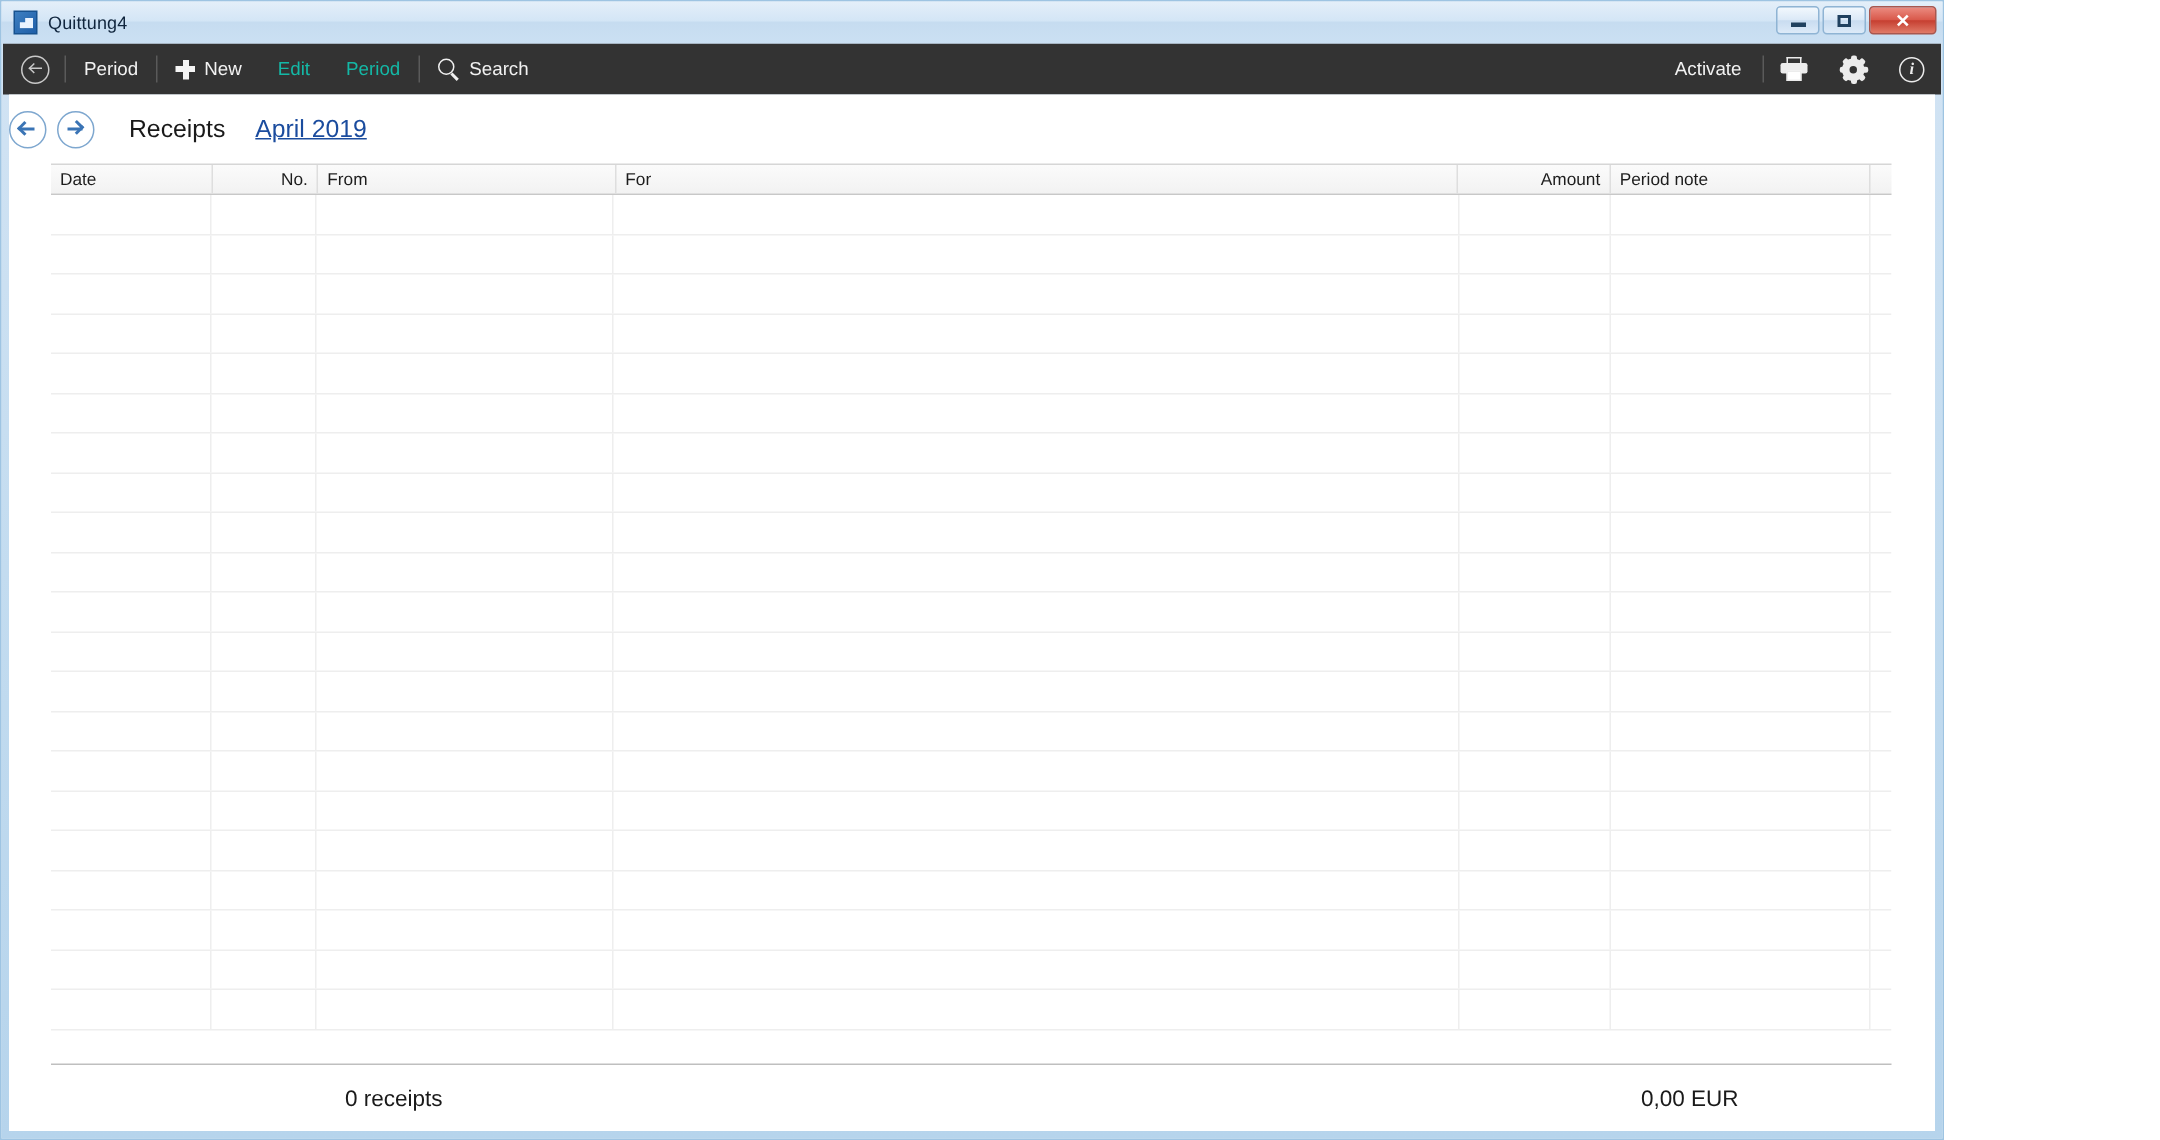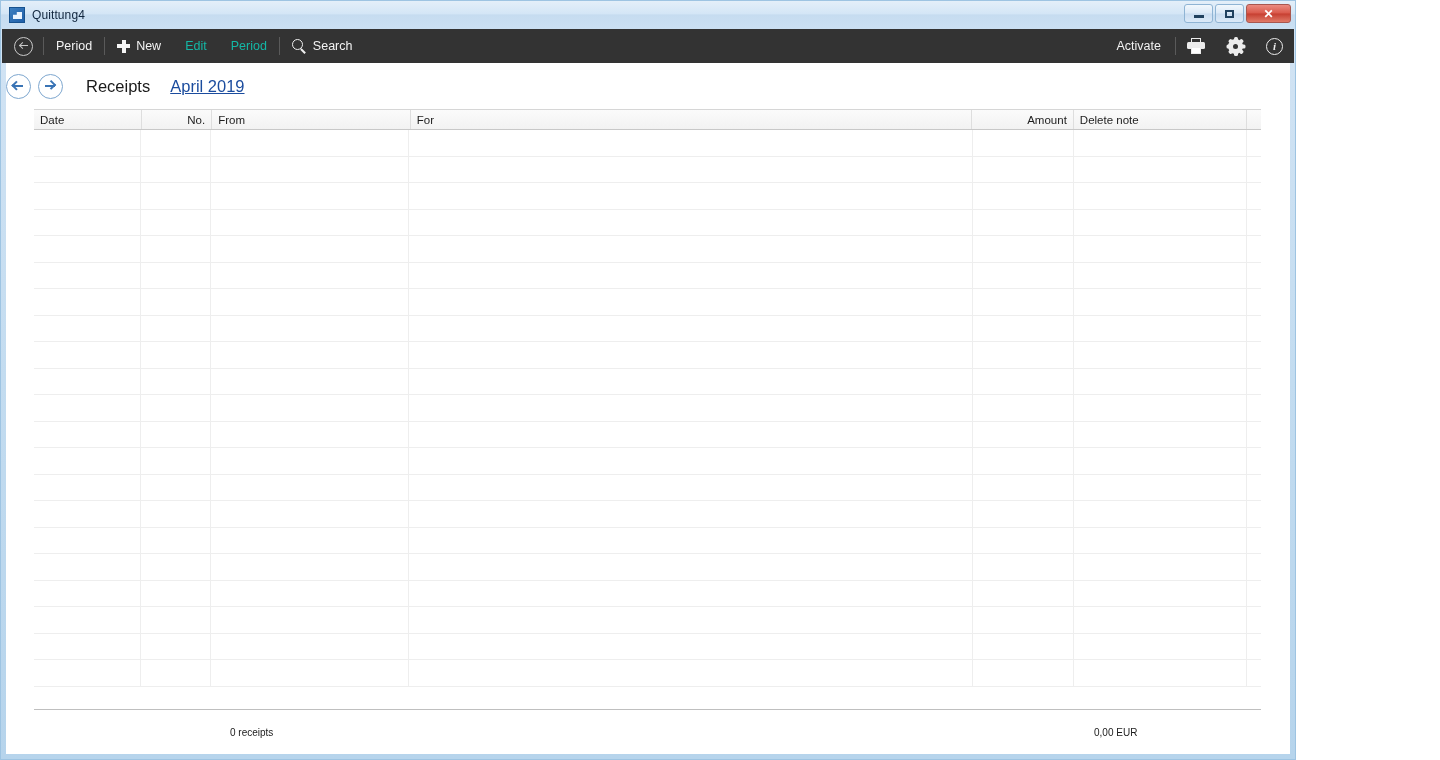--- a/index.html
+++ b/index.html
@@ -373,21 +373,21 @@
   .c-amount  { width: 114px; }
   .c-note    { width: 195px; }
   .c-extra   { flex: 1 1 auto; min-width: 14px; }
 
   
   .footer {
     height: 44px;
     flex: 0 0 44px;
     display: flex;
     align-items: center;
-    font-size: 10px;
+    font-size: 15px;
     color: #1a1a1a;
     position: relative;
     margin: 0 29px 0 28px;
   }
   .footer .f-count {
     position: absolute;
     left: 196px;
   }
   .footer .f-total {
     position: absolute;
@@ -483,21 +483,21 @@
       <div class="period-link">April 2019</div>
     </div>
 
     <div class="grid-wrap">
       <div class="grid-header">
         <div class="hcell c-date">Date</div>
         <div class="hcell c-no right">No.</div>
         <div class="hcell c-from">From</div>
         <div class="hcell c-for">For</div>
         <div class="hcell c-amount right">Amount</div>
-        <div class="hcell c-note">Delete note</div>
+        <div class="hcell c-note">Period note</div>
         <div class="hcell c-extra"></div>
       </div>
       <div class="grid-body">
           <div class="grid-row">
             <div class="cell c-date"></div>
             <div class="cell c-no"></div>
             <div class="cell c-from"></div>
             <div class="cell c-for"></div>
             <div class="cell c-amount"></div>
             <div class="cell c-note"></div>

